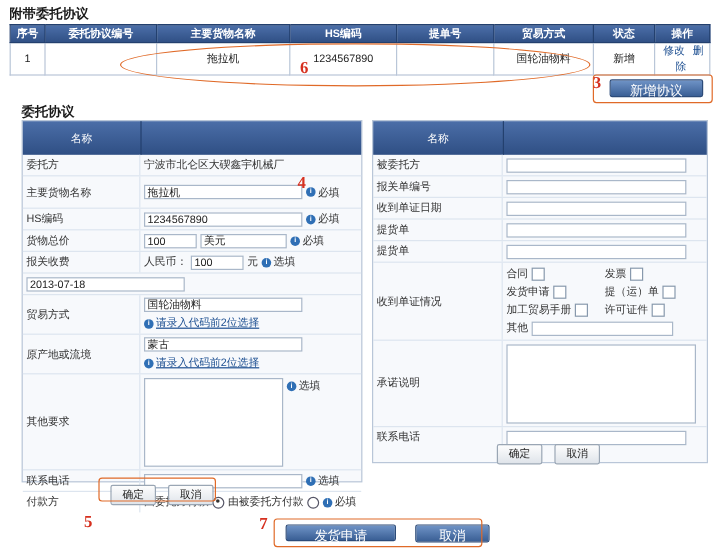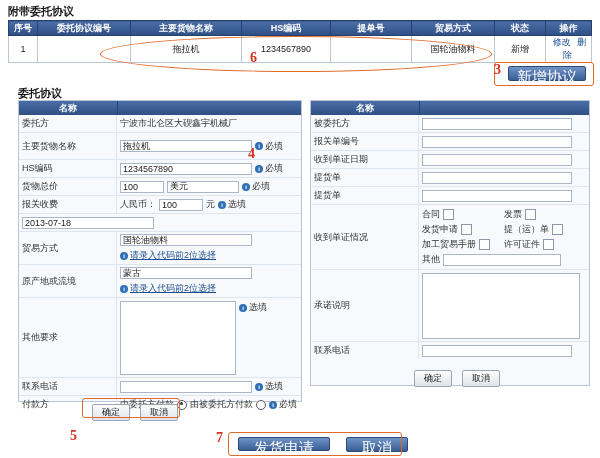--- a/index.html
+++ b/index.html
@@ -29,37 +29,37 @@
   }
   .top-table td{
     border:1px solid #b9c6d8;background:#fff;height:15px;
     font-size:9px;text-align:center;color:#222;padding:0;
   }
   .top-table td.op a{color:#1d4f91;text-decoration:none;margin:0 2px;}
 
   
   .btn-blue{
     background:linear-gradient(#6f93c6,#3a5f95);
-    border:1px solid #2c4b79;color:#fff;font-size:15px;
+    border:1px solid #2c4b79;color:#fff;font-size:11px;
     border-radius:2px;padding:1px 8px;cursor:pointer;
     font-family:"Liberation Sans",sans-serif;
   }
   #btn-new-protocol{position:absolute;left:508px;top:66px;width:78px;height:15px;}
 
   
   .panel{
     position:absolute;border:1px solid #b9c6d8;background:#f7f9fc;
   }
   #panel-left{left:18px;top:100px;width:282px;height:300px;}
   #panel-right{left:310px;top:100px;width:278px;height:284px;}
 
   .panel-head{
-    display:flex;height:14px;
+    display:flex;height:28px;
     background:linear-gradient(#4b6ea8,#2f4f84);
-    color:#fff;font-size:9px;font-weight:bold;
+    color:#fff;font-size:9px;font-weight:normal;
     align-items:center;
   }
   .panel-head .col{
     text-align:center;border-right:1px solid #23406e;height:100%;
     display:flex;align-items:center;justify-content:center;
   }
   #panel-left .panel-head .c1{width:98px;}
   #panel-left .panel-head .c2{flex:1;border-right:none;}
   #panel-right .panel-head .c1{width:108px;}
   #panel-right .panel-head .c2{flex:1;border-right:none;}

